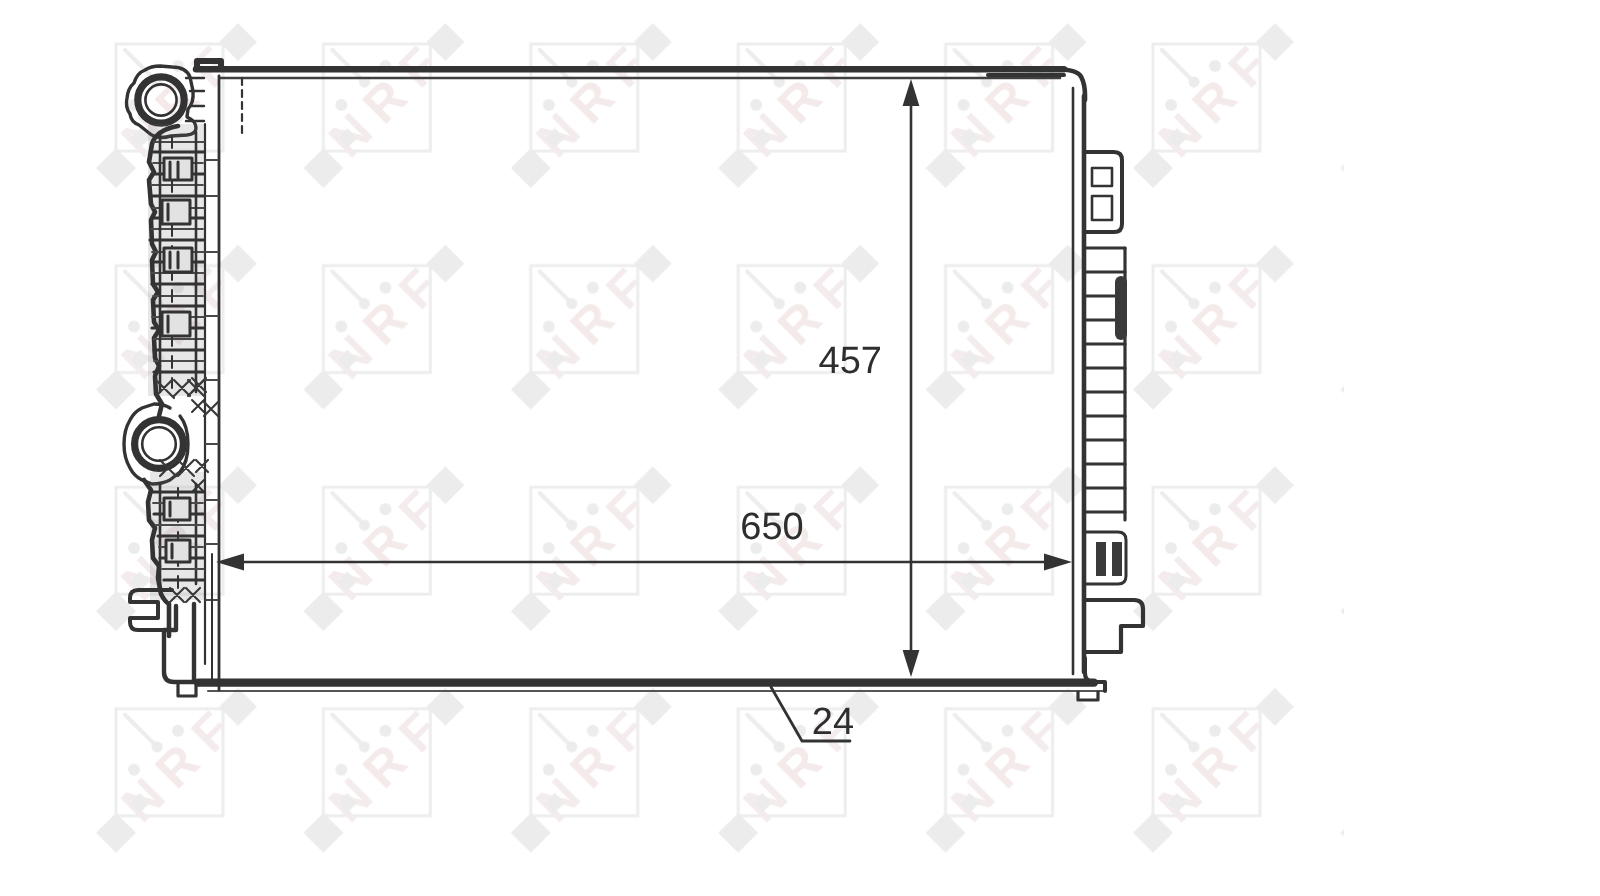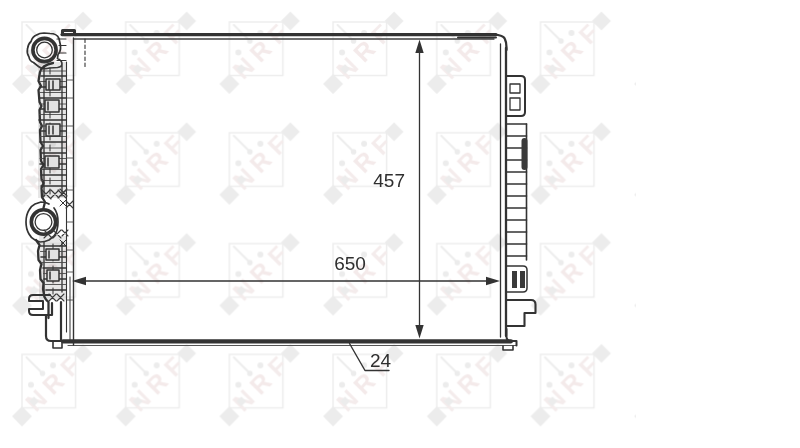--- a/index.html
+++ b/index.html
@@ -1,16 +1,16 @@
 <!DOCTYPE html>
 <html><head>
 <meta charset="utf-8">
 <style>
   html,body{margin:0;padding:0;background:#ffffff;}
-  #page{position:relative;width:636px;height:448px;overflow:hidden;font-family:"Liberation Sans", sans-serif;}
+  #page{position:relative;width:636px;height:448px;overflow:hidden;font-family:"Liberation Sans", sans-serif;margin-left:36px;}
   svg{position:absolute;top:0;left:0;}
 </style>
 </head>
 <body>
 <div id="page">
 <svg width="800" height="448" viewBox="0 0 800 448">
 <defs>
   <g id="wmtile" opacity="0.8">
       <rect x="0" y="0" width="53.5" height="53.5" fill="none" stroke="#e9e9e9" stroke-width="1.5"></rect>
       <line x1="4.5" y1="3" x2="19.5" y2="18" stroke="#e9e9e9" stroke-width="2.1" stroke-linecap="round"></line>

